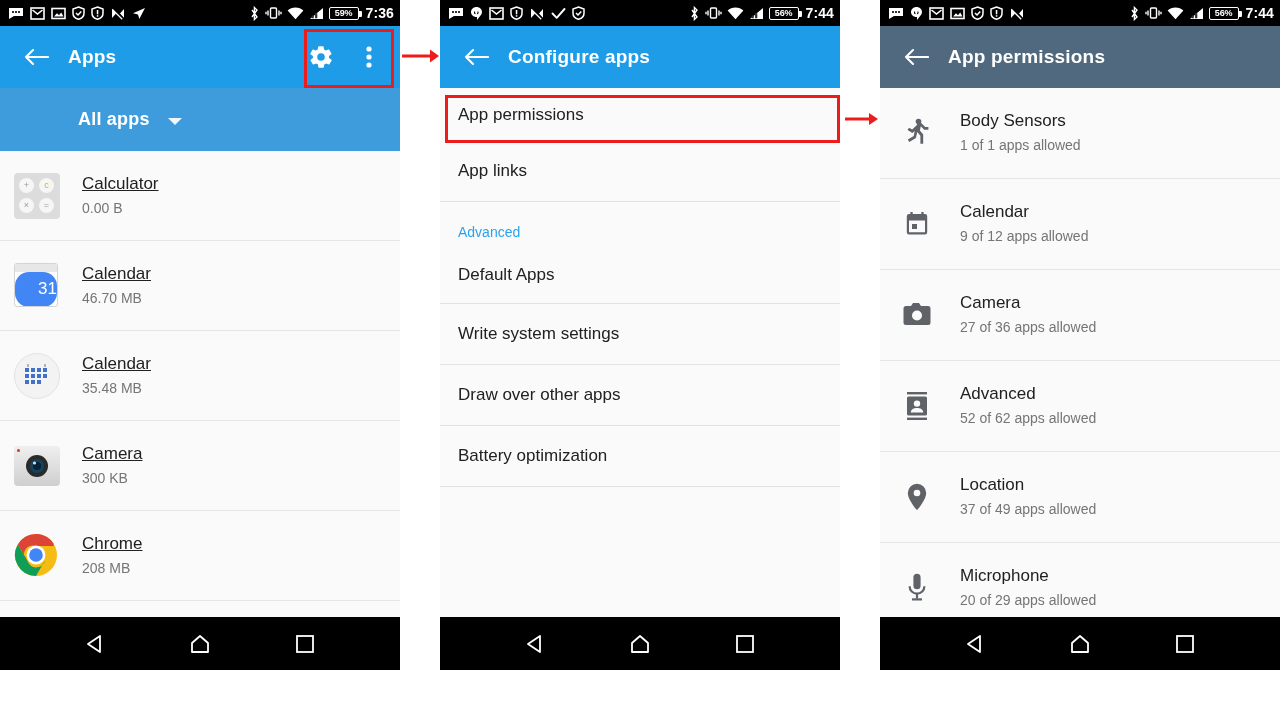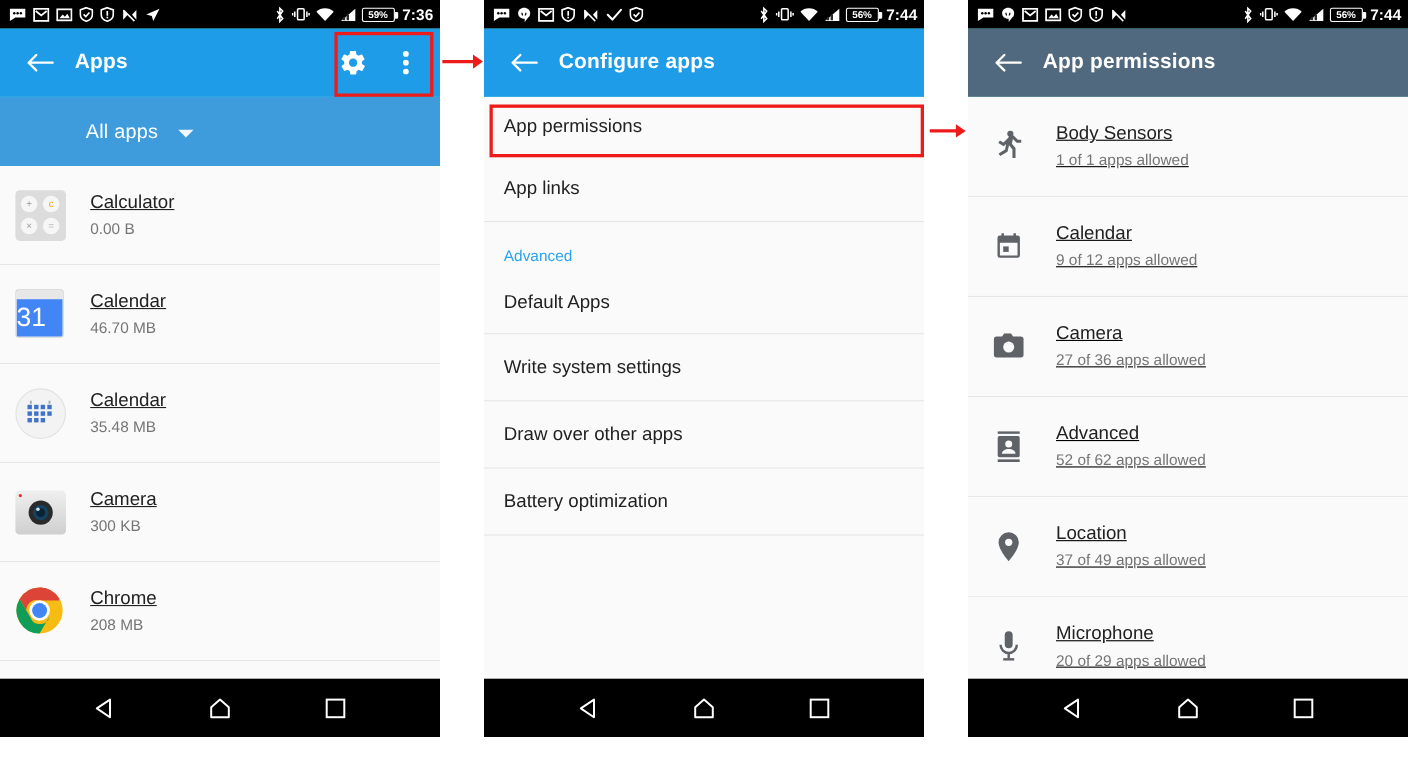--- a/index.html
+++ b/index.html
@@ -54,21 +54,21 @@
     margin-left:10px;flex:1 1 auto;white-space:nowrap;
   }
   .tb-actions{display:flex;align-items:center;gap:6px;flex:0 0 auto;}
   .tb-btn{width:42px;height:42px;display:flex;align-items:center;justify-content:center;}
 
   
   .subhead{
     background:#3e9cdd;height:63px;display:flex;align-items:center;
     padding-left:78px;box-sizing:border-box;
   }
-  .subhead-label{color:#fff;font-size:18px;font-weight:normal;letter-spacing:.2px;}
+  .subhead-label{color:#fff;font-size:18px;font-weight:bold;letter-spacing:.2px;}
   .subhead-caret{
     width:0;height:0;margin-left:18px;margin-top:3px;
     border-left:7px solid transparent;border-right:7px solid transparent;
     border-top:7px solid #ffffff;opacity:.92;
   }
 
   
   .content{background:#fafafa;}
 
   .app-row{
@@ -93,21 +93,21 @@
     height:44px;display:flex;align-items:flex-end;
     padding-left:18px;padding-bottom:6px;box-sizing:border-box;background:#fafafa;
   }
   .menu-section-label{font-size:14px;font-weight:normal;color:#29a3ec;}
   .menu-filler{background:#fafafa;}
 
   
   .perm-row{
     height:91px;display:flex;align-items:center;
     padding:0 16px 0 10px;box-sizing:border-box;
-    border-bottom:1px solid #e6e6e6;background:#fafafa;text-decoration:underline;
+    border-bottom:1px solid #e6e6e6;background:#fafafa;
   }
   .perm-ico{width:54px;flex:0 0 auto;display:flex;align-items:center;justify-content:center;margin-right:16px;}
   .perm-text{display:flex;flex-direction:column;}
   .perm-name{font-size:17px;color:#212121;line-height:1.35;}
   .perm-sub{font-size:14px;color:#757575;line-height:1.45;margin-top:2px;}
 
   
   .navbar{
     position:absolute;left:0;bottom:0;width:100%;height:53px;background:#000;
     display:flex;align-items:center;justify-content:space-around;
@@ -123,21 +123,21 @@
   #arrow1{left:402px;top:48px;}
   #arrow2{left:845px;top:111px;}
 
   
   .ic-calc{width:46px;height:46px;background:#dcdcdc;border-radius:4px;position:relative;}
   .ic-calc i{position:absolute;width:15px;height:15px;border-radius:50%;background:#f6f6f6;
     font-style:normal;font-size:9px;color:#9a9a9a;text-align:center;line-height:15px;}
   .ic-cal31{width:44px;height:44px;background:#fff;border-radius:3px;position:relative;overflow:hidden;
     border:1px solid #d4d4d4;box-sizing:border-box;}
   .ic-cal31 .top{height:8px;background:#e7e7e7;}
-  .ic-cal31 .body{height:35px;background:#4285f4;color:#fff;font-size:24px;text-align:left;line-height:34px;}
+  .ic-cal31 .body{height:35px;background:#4285f4;color:#fff;font-size:17px;text-align:right;line-height:34px;border-radius:14px;}
   .ic-calg{width:46px;height:46px;border-radius:50%;background:#f3f3f3;border:1px solid #e2e2e2;
     box-sizing:border-box;display:flex;align-items:center;justify-content:center;}
   .ic-cam{width:46px;height:40px;background:linear-gradient(180deg,#efefef,#cfcfcf);border-radius:4px;
     position:relative;display:flex;align-items:center;justify-content:center;margin-top:3px;}
   .ic-chrome{width:44px;height:44px;border-radius:50%;position:relative;overflow:hidden;}
   .ic-clock{width:44px;height:44px;border-radius:50%;background:#f7f7f7;border:1px solid #dedede;
     box-sizing:border-box;position:relative;}
 </style>
 </head>
 <body>

